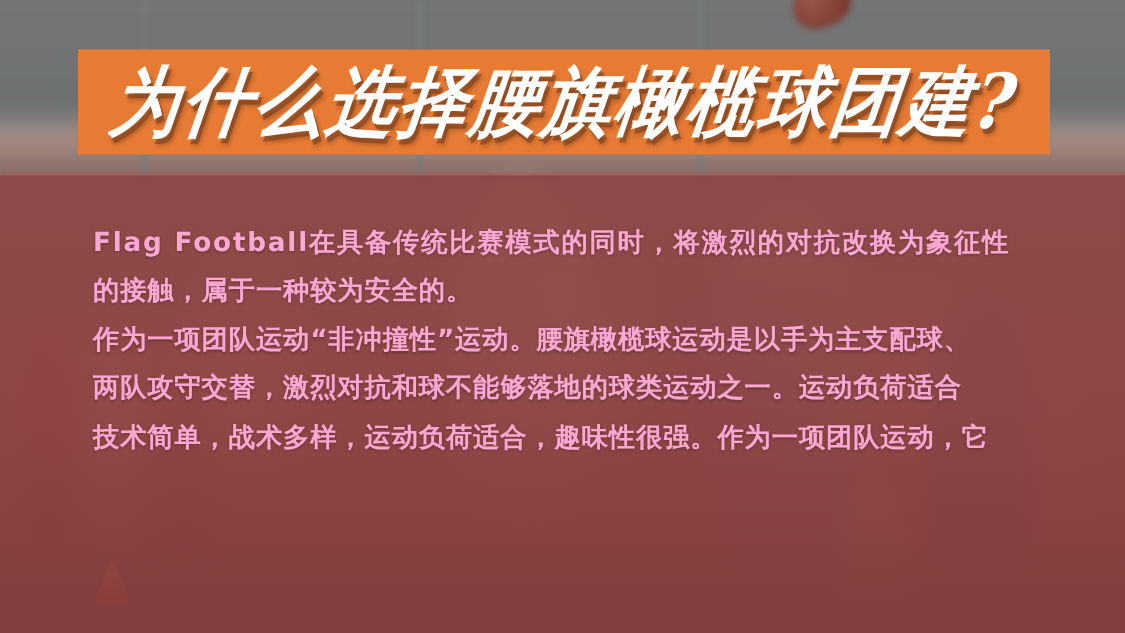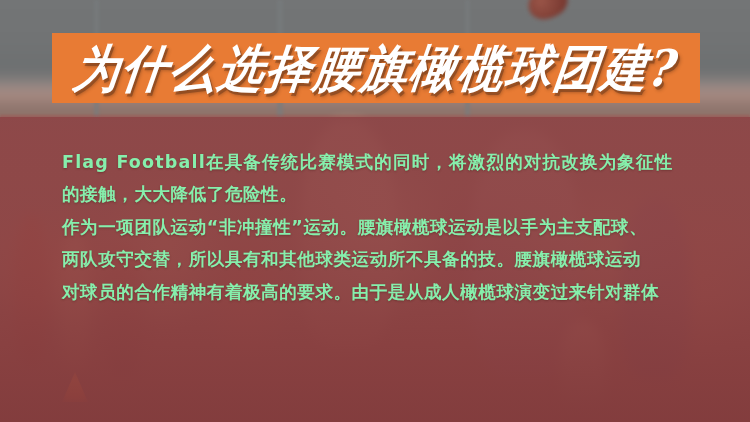--- a/index.html
+++ b/index.html
@@ -111,21 +111,21 @@
       3px 4px 3px rgba(70,36,18,.30);
   }
 
   
   .body-copy {
     position: absolute;
     left: 62px; top: 146px;
     width: 660px;
   }
   .body-line {
-    color: #86efac;
+    color: #f9a8d4;
     font-family: "DejaVu Sans", "Liberation Sans", sans-serif;
     font-size: 17.5px;
     font-weight: 700;
     letter-spacing: .6px;
     line-height: 32.4px;
     white-space: nowrap;
     text-shadow: 0 1px 2px rgba(80,30,28,.45);
   }
   .body-line.latin-lead { letter-spacing: 1.2px; }
 </style>
@@ -150,19 +150,19 @@
 
   <div class="veil-top-line"></div>
   <div class="veil"></div>
 
   <div class="title-banner">
     <div class="title-text">为什么选择腰旗橄榄球团建?</div>
   </div>
 
   <div class="body-copy">
     <div class="body-line latin-lead">Flag Football在具备传统比赛模式的同时，将激烈的对抗改换为象征性</div>
-    <div class="body-line">的接触，大大降低了危险性。</div>
+    <div class="body-line">的接触，属于一种较为安全的。</div>
     <div class="body-line">作为一项团队运动“非冲撞性”运动。腰旗橄榄球运动是以手为主支配球、</div>
-    <div class="body-line">两队攻守交替，所以具有和其他球类运动所不具备的技。腰旗橄榄球运动</div>
-    <div class="body-line">对球员的合作精神有着极高的要求。由于是从成人橄榄球演变过来针对群体</div>
+    <div class="body-line">两队攻守交替，激烈对抗和球不能够落地的球类运动之一。运动负荷适合</div>
+    <div class="body-line">技术简单，战术多样，运动负荷适合，趣味性很强。作为一项团队运动，它</div>
   </div>
 
 </div>
 
 </body></html>

